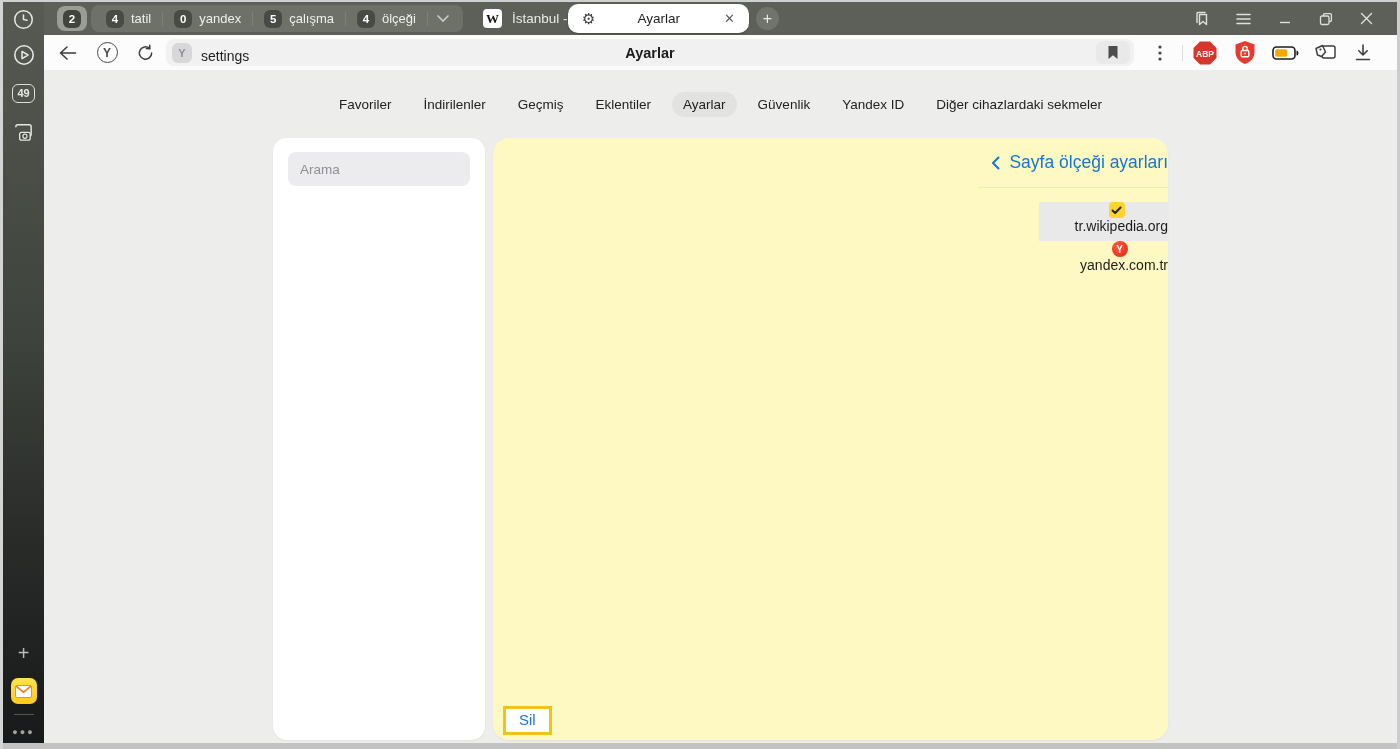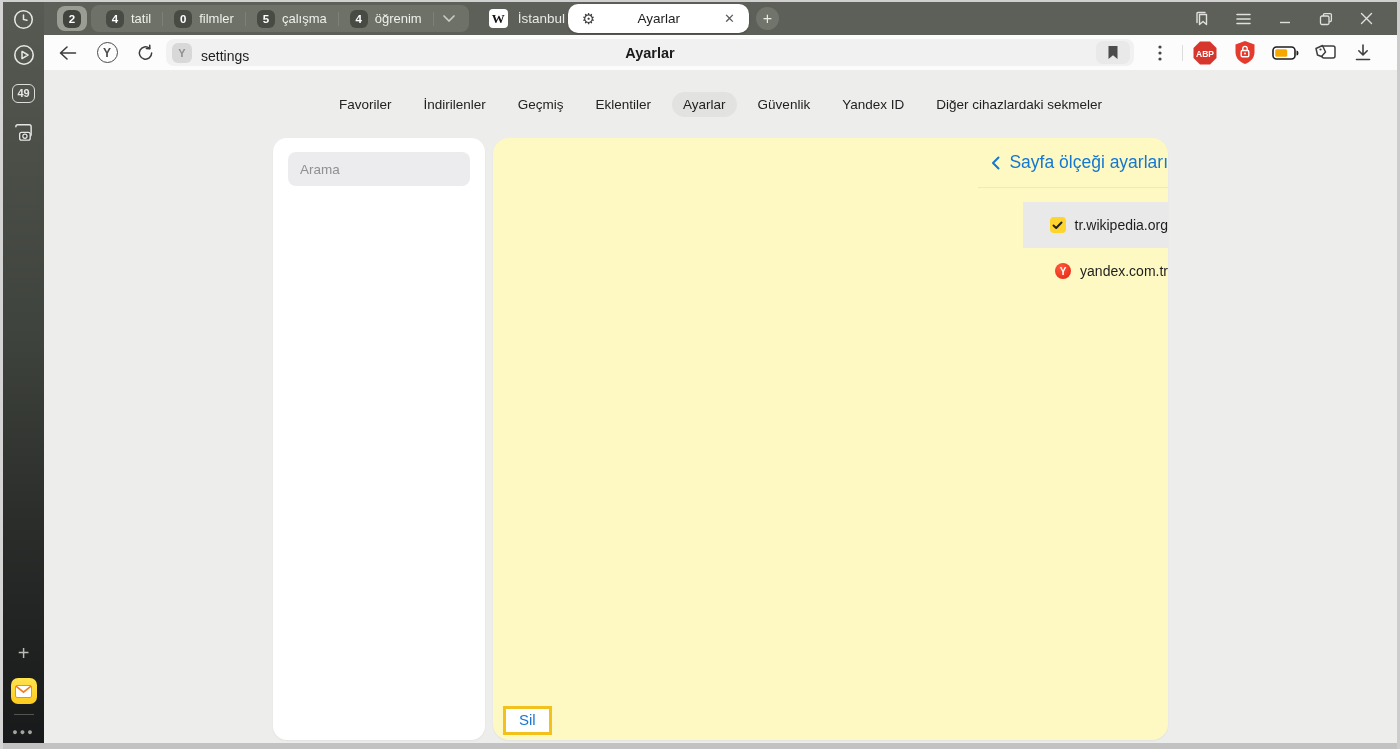--- a/index.html
+++ b/index.html
@@ -76,21 +76,21 @@
   .search { margin:6px 15px 0; width:182px; height:34px; background:#ececee; border:none; border-radius:8px;
             padding:0 12px; font-size:13.5px; color:#1c1c1c; font-family:inherit; outline:none;}
   .search::placeholder { color:#8f8f94; }
   .slist { margin-top:21px; }
   .sitem { height:29px; display:flex; align-items:center; padding-left:24px; font-size:14px; color:#191919; cursor:pointer;}
   .rpanel { width:675px; background:#fef9c3; border-radius:16px; box-shadow:0 1px 2px rgba(0,0,0,.05);
             display:flex; flex-direction:column; overflow:hidden;align-items:flex-end; }
   .rhead { height:50px; display:flex; align-items:center; gap:9px; padding-left:13px; border-bottom:1px solid #e5e5e5; cursor:pointer;}
   .rtitle { color:#1377d3; font-size:17.5px; }
   .rowgap { height:14px; }
-  .zrow { height:46px; display:flex; align-items:center; padding-left:27px; position:relative; cursor:pointer;}
+  .zrow { height:39px; display:flex; align-items:center; padding-left:27px; position:relative; cursor:pointer;flex-direction:column;}
   .zrow.sel { background:#e9e9e9; }
   .zcheck { width:16px; height:16px; border-radius:4px; background:#fed42d; display:flex; align-items:center; justify-content:center; cursor:pointer;}
   .zfav { width:16px; height:16px; border-radius:50%; background:radial-gradient(circle at 35% 30%,#ff5a3c,#e22213);
           color:#fff; font-size:10px; font-weight:bold; display:flex; align-items:center; justify-content:center; }
   .zsite { margin-left:9px; font-size:14px; color:#1d1d1d; }
   .zpct { position:absolute; left:325px; font-size:14px; color:#1d1d1d; }
   .rspace { flex:1; }
   .silwrap { margin:0 0 5px 10px; align-self:flex-start; border:3.5px solid #f2c11c; background:#fff; cursor:pointer;}
   .silbtn { padding:2px 13px 4px; font-size:15px; color:#1a76d2; background:#fff; }
 
@@ -144,31 +144,31 @@
     <span class="grp-badge">2</span>
   </div>
   <div class="grp-wrap">
     <div class="grp-item">
       <span class="grp-badge">4</span>
       <span class="grp-label">tatil</span>
     </div>
     <div class="grp-sep"></div>
     <div class="grp-item">
       <span class="grp-badge">0</span>
-      <span class="grp-label">filmler</span>
+      <span class="grp-label">yandex</span>
     </div>
     <div class="grp-sep"></div>
     <div class="grp-item">
       <span class="grp-badge">5</span>
       <span class="grp-label">çalışma</span>
     </div>
     <div class="grp-sep"></div>
     <div class="grp-item">
       <span class="grp-badge">4</span>
-      <span class="grp-label">öğrenim</span>
+      <span class="grp-label">ölçeği</span>
     </div>
     <div class="grp-sep"></div>
     <div class="grp-chevron">
       <svg width="12" height="7" viewBox="0 0 12 7">
           <path d="M1 1 L6 6 L11 1" fill="none" stroke="#c9cbc4" stroke-width="1.7" stroke-linecap="round"></path>
         </svg>
     </div>
   </div>
   <div class="wikitab">
     <span class="wfav">W</span>

